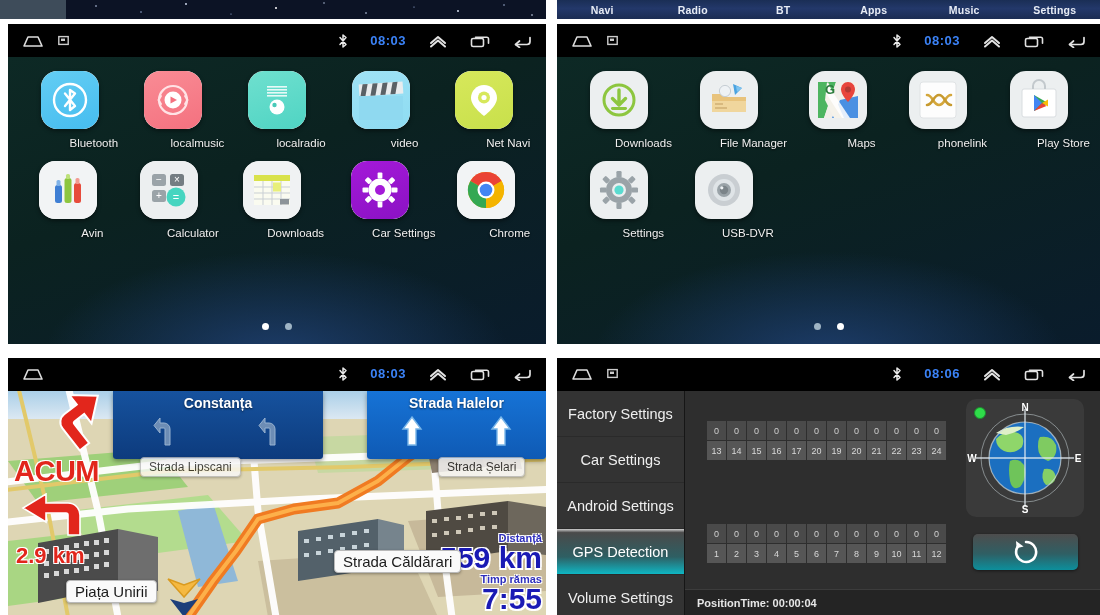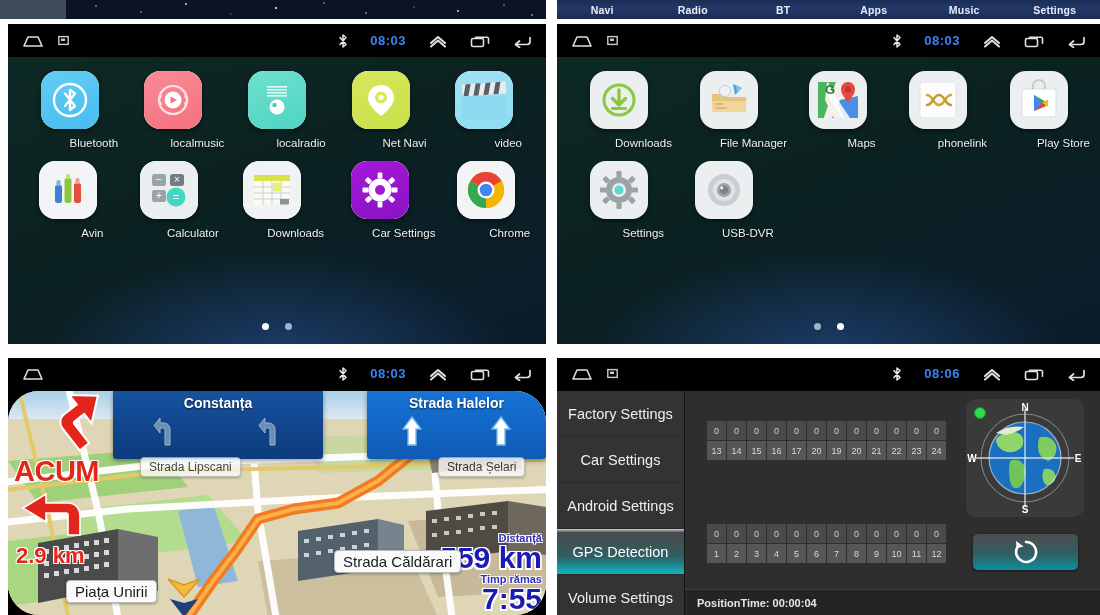--- a/index.html
+++ b/index.html
@@ -69,21 +69,20 @@
   .p-lr   { background: linear-gradient(160deg,#6fe0cf,#4fd4c3); }
   .p-nn   { background: linear-gradient(160deg,#d7e85b,#c8e04b); }
   .p-vid  { background: linear-gradient(160deg,#9fe2f5,#8edcf2); }
   .p-cs   { background: linear-gradient(160deg,#a419d8,#8b12c4); }
 
   
   .navscreen {
     position: absolute; top: 33px; left: 0; right: 0; bottom: 0;
     overflow: hidden;
     background: linear-gradient(180deg,#cfe3f2 0%,#e9e2c9 18%,#dcd6b6 40%,#cfc6a4 100%);
-    border-radius: 31px;
   }
   .map { position: absolute; inset: 0; }
   .sign-row { position: absolute; top: 0; left: 105px; right: 0; height: 68px; display: flex; }
   .sign {
     flex: 1; position: relative; color: #fff;
     border-radius: 0 0 3px 3px; box-shadow: 0 2px 5px rgba(0,0,0,.4);
   }
   .sign.dark { background: linear-gradient(180deg,#16529e,#0d3b7d); flex: 0 0 210px; }
   .sign.bright { background: linear-gradient(180deg,#1673d6,#0f5ab4); margin-left: 44px; }
   .sign-title {
@@ -298,47 +297,47 @@
                 <circle cx="22" cy="29" r="7.5" fill="#ffffff"></circle>
                 <circle cx="19.5" cy="27" r="2.2" fill="#49c9b8"></circle>
               </svg>
             </div>
           </div>
           <div class="app-label">localradio</div>
         </div>
 
         <div class="app">
           <div class="app-ico">
-            <div class="plate p-nn">
-              <svg width="40" height="40" viewBox="0 0 40 40">
-                <path d="M20 5 C12.5 5 7 11 7 18 C7 26.5 20 36 20 36 C20 36 33 26.5 33 18 C33 11 27.5 5 20 5 Z" fill="#ffffff"></path>
-                <circle cx="20" cy="17.5" r="6" fill="#d7e85b"></circle>
-                <circle cx="20" cy="17.5" r="2.6" fill="#ffffff"></circle>
-              </svg>
-            </div>
-          </div>
-          <div class="app-label">Net Navi</div>
-        </div>
-
-        <div class="app">
-          <div class="app-ico">
             <div class="plate p-vid">
               <svg width="52" height="52" viewBox="0 0 52 52">
                 <rect x="4" y="9" width="44" height="12" fill="#e9ecee" transform="rotate(-4 26 15)"></rect>
                 <g fill="#5a6166" transform="rotate(-4 26 15)">
                   <path d="M8 9 L13 9 L10 21 L5 21 Z"></path>
                     <path d="M18 9 L23 9 L20 21 L15 21 Z"></path>
                   <path d="M28 9 L33 9 L30 21 L25 21 Z"></path>
                     <path d="M38 9 L43 9 L40 21 L35 21 Z"></path>
                 </g>
                 <rect x="4" y="22" width="44" height="24" fill="#8fd9f0"></rect>
               </svg>
             </div>
           </div>
           <div class="app-label">video</div>
+        </div>
+
+        <div class="app">
+          <div class="app-ico">
+            <div class="plate p-nn">
+              <svg width="40" height="40" viewBox="0 0 40 40">
+                <path d="M20 5 C12.5 5 7 11 7 18 C7 26.5 20 36 20 36 C20 36 33 26.5 33 18 C33 11 27.5 5 20 5 Z" fill="#ffffff"></path>
+                <circle cx="20" cy="17.5" r="6" fill="#d7e85b"></circle>
+                <circle cx="20" cy="17.5" r="2.6" fill="#ffffff"></circle>
+              </svg>
+            </div>
+          </div>
+          <div class="app-label">Net Navi</div>
         </div>
       </div>
 
       <div class="grid" style="padding-top:12px;">
 
         <div class="app">
           <div class="app-ico">
             <div class="plate" style="background:#f2f4f5;">
               <svg width="38" height="38" viewBox="0 0 38 38">
                 <rect x="6" y="14" width="7" height="18" rx="2.5" fill="#3f7fd4"></rect>

